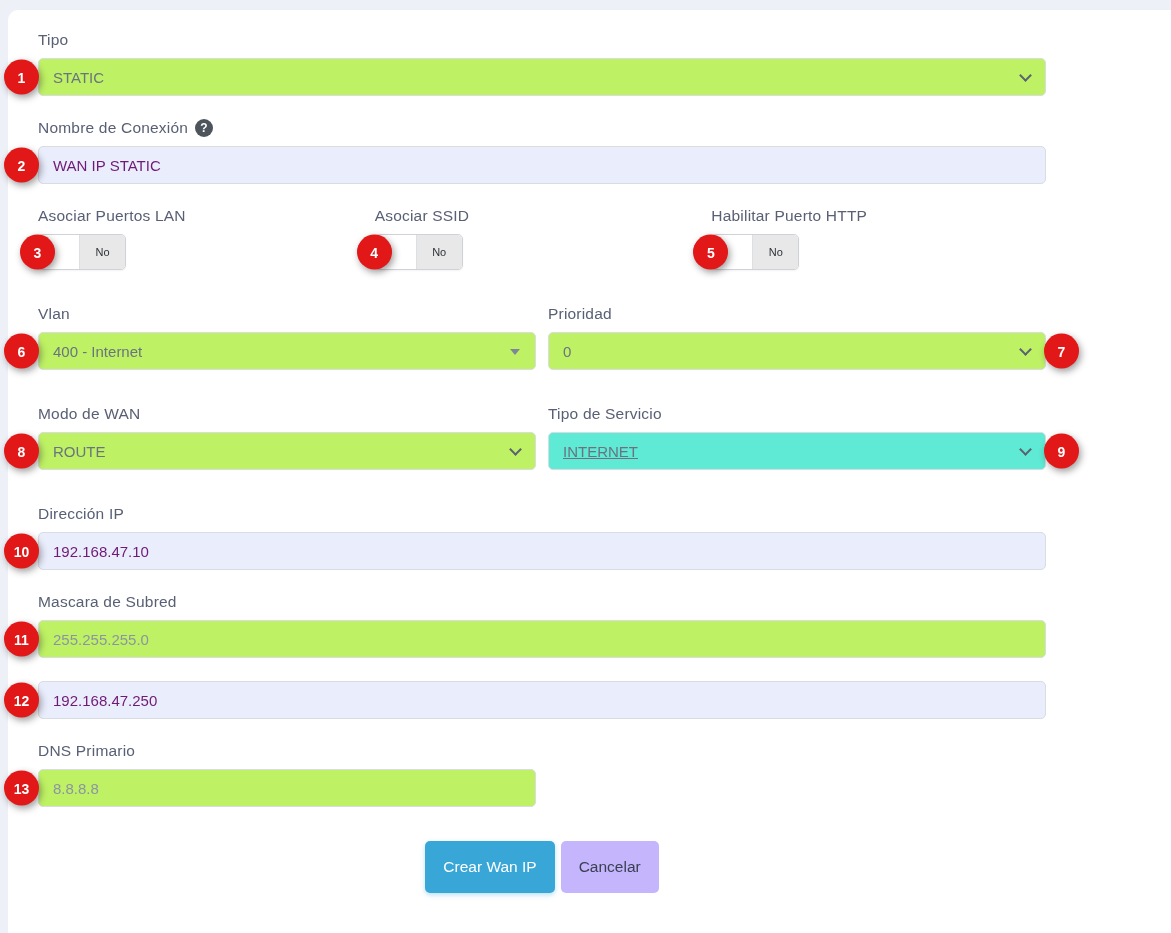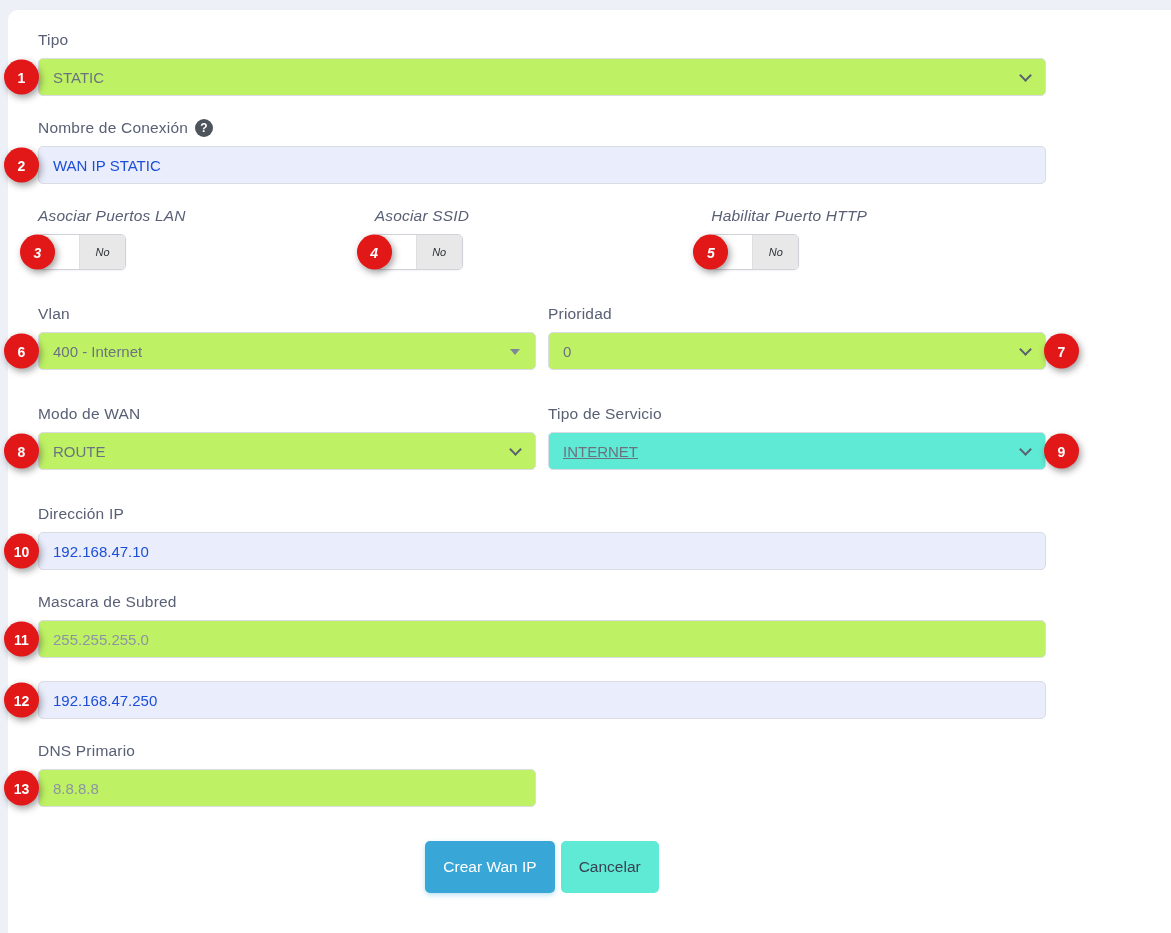--- a/index.html
+++ b/index.html
@@ -12,38 +12,38 @@
   .card {
     margin: 10px 0 0 8px;
     width: 1163px;
     height: 923px;
     background: #ffffff;
     border-top-left-radius: 10px;
     padding: 21px 125px 0 30px;
   }
   .form-group { margin-bottom: 23px; }
   .form-row { display: grid; grid-template-columns: 1fr 1fr; column-gap: 12px; margin-bottom: 35px; }
-  .toggle-row { display: grid; grid-template-columns: 1fr 1fr 1fr; column-gap: 2px; margin-bottom: 35px; font-style: italic; }
+  .toggle-row { display: grid; grid-template-columns: 1fr 1fr 1fr; column-gap: 2px; margin-bottom: 35px; }
   .form-label {
     display: flex; align-items: center; gap: 7px;
     font-size: 15.5px; color: #596075; margin-bottom: 9px;
     letter-spacing: .2px;
   }
   .field { position: relative; height: 38px; }
   .control {
     width: 100%; height: 38px;
     border: 1px solid #d9dce3; border-radius: 5px;
     background: #bef264;
     font-family: "Liberation Sans", sans-serif;
     font-size: 15px; color: #6b7380;
     padding: 0 34px 0 14px;
     display: flex; align-items: center;
     cursor: pointer;
   }
-  .control.filled { background: #e9edfc; color: #1d4ed8; padding-right: 18px; }
+  .control.filled { background: #e9edfc; color: #701a75; padding-right: 18px; }
   .control.disabled { background: #5eead4; cursor: default; text-decoration: underline; }
   input.control { cursor: text; padding-right: 2px; }
   input.control::placeholder { color: #8c94a4; opacity: 1; }
   .chevron {
     position: absolute; right: 16px; top: 13px;
     width: 9px; height: 9px;
     border-right: 2px solid #5a6270; border-bottom: 2px solid #5a6270;
     transform: rotate(45deg);
     pointer-events: none;
   }
@@ -90,21 +90,21 @@
     display: flex; justify-content: center; align-items: center;
     gap: 6px; margin-top: 34px;
   }
   .btn {
     height: 52px; border: none; border-radius: 5px;
     font-family: "Liberation Sans", sans-serif;
     font-size: 15.5px; padding: 0 18px; cursor: pointer;
     display: inline-flex; align-items: center; justify-content: center;
   }
   .btn-primary { background: #38a7d7; color: #ffffff; box-shadow: 0 2px 5px rgba(56,167,215,.35); }
-  .btn-light { background: #5eead4; color: #3a3f51; }
+  .btn-light { background: #c4b5fd; color: #3a3f51; }
 </style>
 </head>
 <body>
 
 <div class="card">
 
   <div class="form-group">
     <div class="form-label">Tipo</div>
     <div class="field">
       <span class="badge left">1</span>

